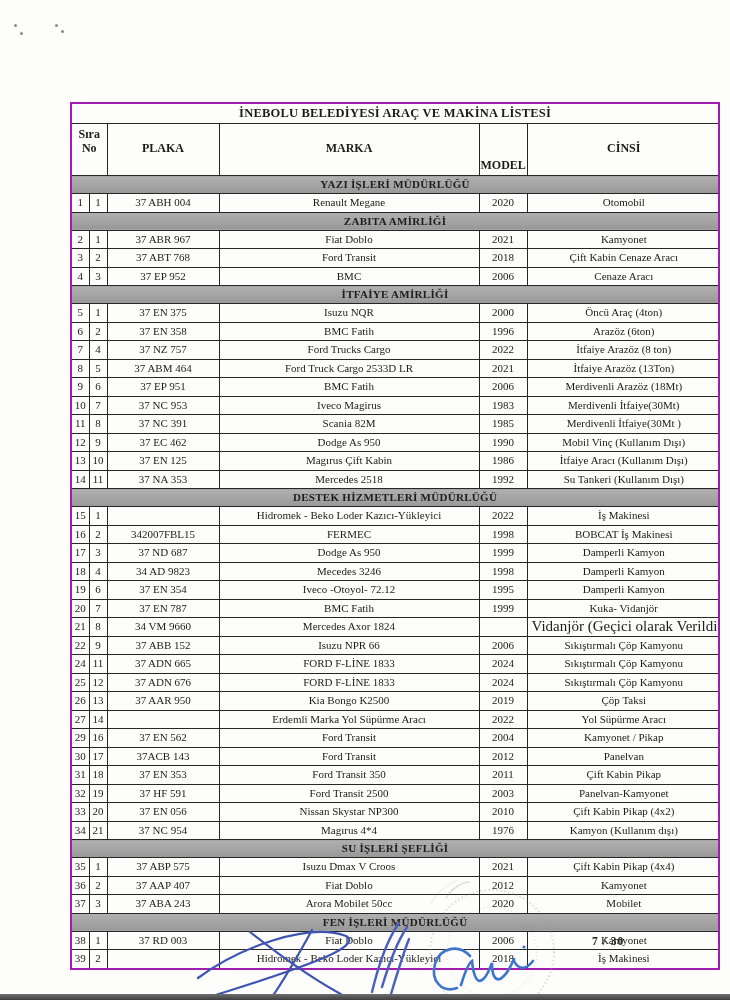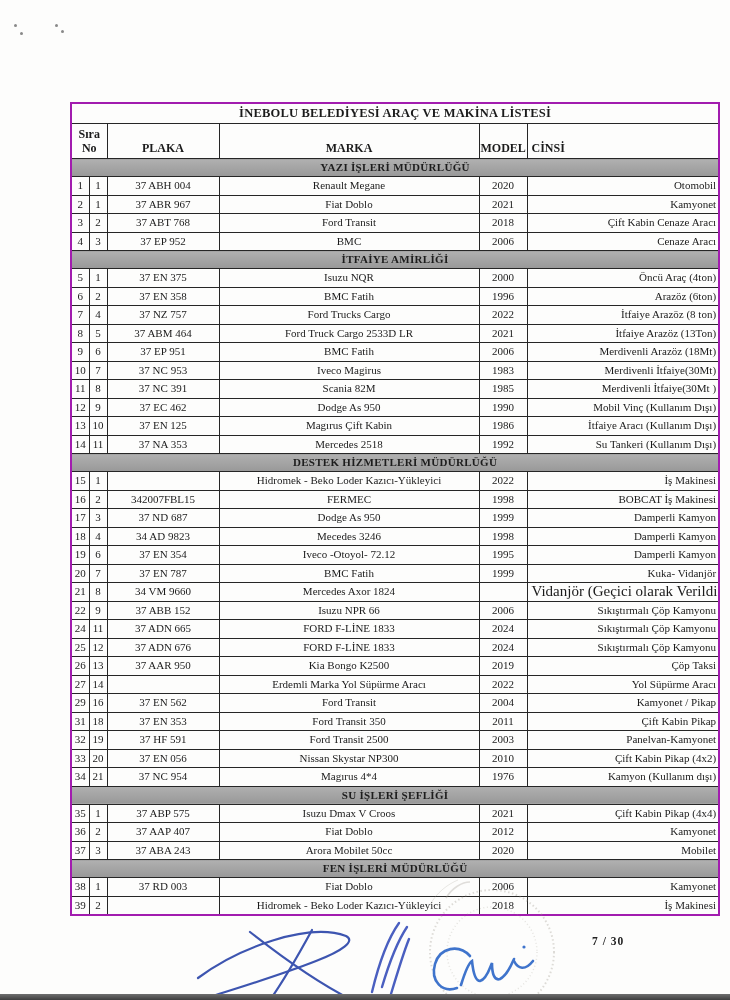--- a/index.html
+++ b/index.html
@@ -24,31 +24,31 @@
     padding:0 2px;height:17.5px;
     font-size:11px;line-height:17px;
     white-space:nowrap;overflow:hidden;
     text-align:center;vertical-align:middle;
   }
   td.title-cell{
     height:19px;font-size:12.5px;font-weight:bold;letter-spacing:.2px;
   }
   tr.head-row td{
     height:33px;font-size:12px;font-weight:bold;vertical-align:bottom;
-    padding-bottom:1px;
+    padding-bottom:18px;
   }
   tr.head-row td.h-sira{vertical-align:middle;line-height:14px;}
-  tr.head-row td.h-cinsi{text-align:left;padding-left:4px;}
+  tr.head-row td.h-cinsi{text-align:center;padding-left:4px;}
   tr.head-row td.h-model{padding:0 1px 1px 1px;}
   tr.section-row td{
     background:linear-gradient(#b0b0b0,#989898);
     font-weight:bold;font-size:11px;color:#1d1d1d;
     letter-spacing:.3px;height:17px;
   }
-  td.c-cinsi{text-align:right;padding-left:4px;}
+  td.c-cinsi{text-align:center;padding-left:4px;}
   td.c-cinsi.small{font-size:15px;}
   td.c-sira,td.c-no{padding:0 1px;}
   
   .page-num{
     position:absolute;left:592px;top:935px;width:60px;
     font-size:11.5px;font-weight:bold;letter-spacing:1px;
     font-family:"Liberation Serif",serif;color:#222;
   }
   
   .ink{position:absolute;left:0;top:0;width:730px;height:1000px;pointer-events:none;}
@@ -96,20 +96,23 @@
           <td colspan="6">YAZI İŞLERİ MÜDÜRLÜĞÜ</td>
         </tr>
         <tr>
           <td class="c-sira">1</td>
           <td class="c-no">1</td>
           <td class="c-plaka">37 ABH 004</td>
           <td class="c-marka">Renault Megane</td>
           <td class="c-model">2020</td>
           <td class="c-cinsi">Otomobil</td>
         </tr>
+        <tr class="section-row">
+          <td colspan="6">ZABITA AMİRLİĞİ</td>
+        </tr>
         <tr>
           <td class="c-sira">2</td>
           <td class="c-no">1</td>
           <td class="c-plaka">37 ABR 967</td>
           <td class="c-marka">Fiat Doblo</td>
           <td class="c-model">2021</td>
           <td class="c-cinsi">Kamyonet</td>
         </tr>
         <tr>
           <td class="c-sira">3</td>
@@ -309,20 +312,28 @@
           <td class="c-model">2022</td>
           <td class="c-cinsi">Yol Süpürme Aracı</td>
         </tr>
         <tr>
           <td class="c-sira">29</td>
           <td class="c-no">16</td>
           <td class="c-plaka">37  EN 562</td>
           <td class="c-marka">Ford Transit</td>
           <td class="c-model">2004</td>
           <td class="c-cinsi">Kamyonet / Pikap</td>
+        </tr>
+        <tr>
+          <td class="c-sira">30</td>
+          <td class="c-no">17</td>
+          <td class="c-plaka">37ACB 143</td>
+          <td class="c-marka">Ford Transit</td>
+          <td class="c-model">2012</td>
+          <td class="c-cinsi">Panelvan</td>
         </tr>
         <tr>
           <td class="c-sira">31</td>
           <td class="c-no">18</td>
           <td class="c-plaka">37 EN 353</td>
           <td class="c-marka">Ford Transit 350</td>
           <td class="c-model">2011</td>
           <td class="c-cinsi">Çift Kabin Pikap</td>
         </tr>
         <tr>

